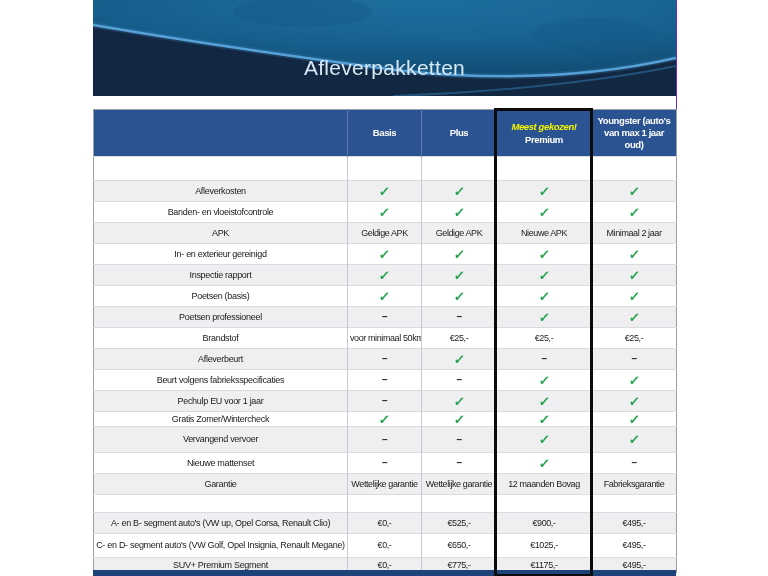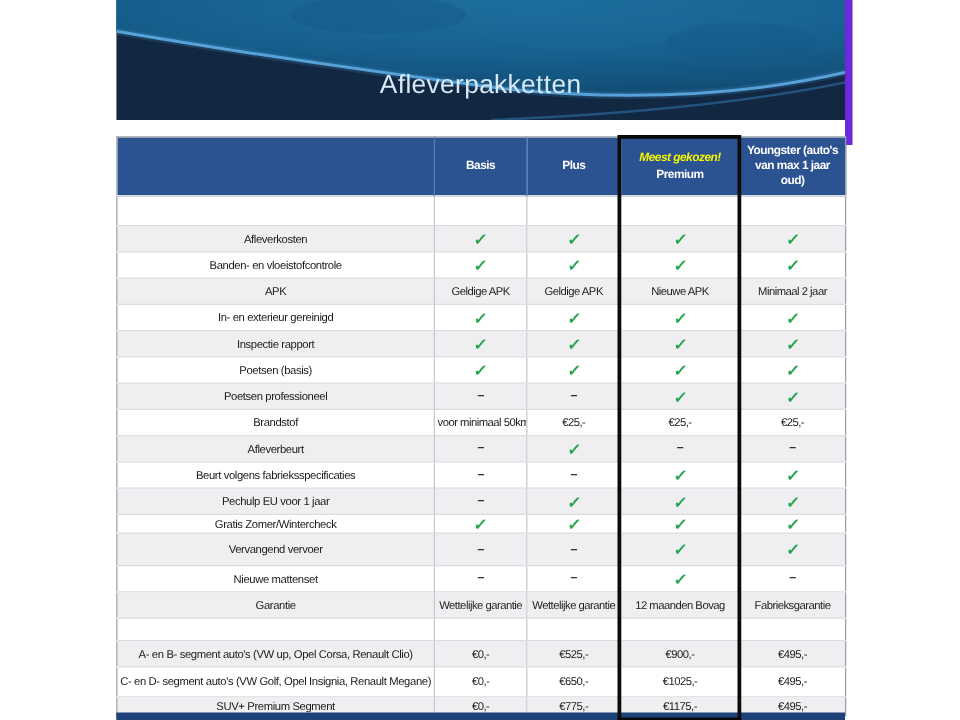--- a/index.html
+++ b/index.html
@@ -6,21 +6,21 @@
   body{
     width:768px;height:576px;position:relative;overflow:hidden;
     background:#ffffff;
     font-family:"Liberation Sans", sans-serif;
   }
   .page{position:absolute;inset:0;}
 
   
   .banner{
     position:absolute;left:93px;top:0;width:583px;height:116px;
-    border-right:6px solid #6d28d9;
+    border-right:1px solid #6d28d9;
   }
   .banner svg{position:absolute;inset:0;display:block;}
   .banner-title{
     position:absolute;inset:0;display:flex;flex-direction:column;
     justify-content:center;align-items:center;padding-top:20px;
     color:#d8e9f6;font-size:21px;line-height:26px;letter-spacing:.3px;
     text-align:center;
   }
 
   

